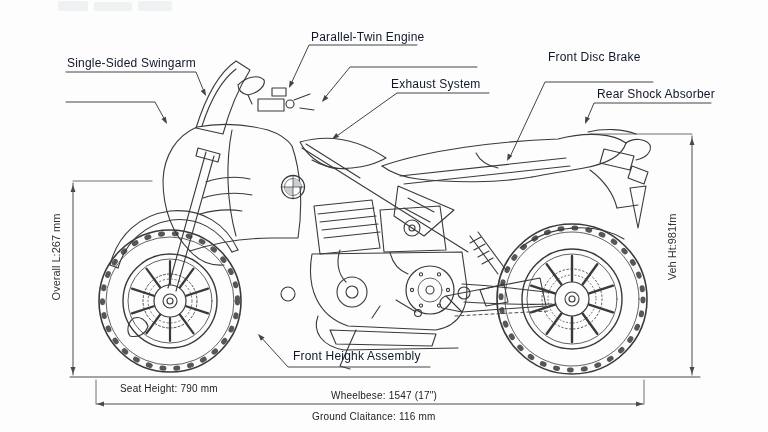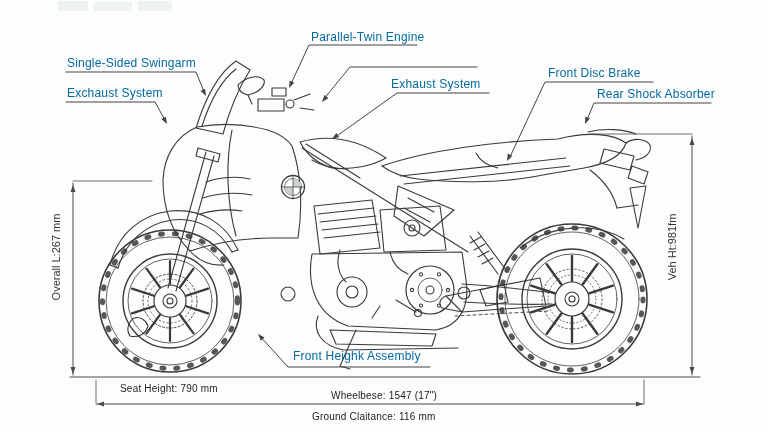--- a/index.html
+++ b/index.html
@@ -5,21 +5,21 @@
   html,body{margin:0;padding:0;}
   #stage{
     position:relative;width:768px;height:432px;overflow:hidden;
     background:#fdfdfd;
     font-family:"Liberation Sans","DejaVu Sans",sans-serif;
     color:#2d2d2d;
   }
   #art{position:absolute;left:0;top:0;width:768px;height:432px;}
   .lbl{
     position:absolute;font-size:12px;line-height:14px;white-space:nowrap;
-    color:#0369a1;letter-spacing:.2px;
+    color:#0f172a;letter-spacing:.2px;
   }
   .dim{
     position:absolute;font-size:10px;line-height:15px;white-space:nowrap;
     color:#222;letter-spacing:.2px;
   }
   .vlbl{
     position:absolute;font-size:11px;line-height:12px;white-space:nowrap;
     color:#333;transform:translate(-50%,-50%) rotate(-90deg);
   }
 </style>
@@ -244,24 +244,23 @@
         <polygon points="0,0 -7,-2.5 -7,2.5" transform="translate(73,374) rotate(90)"></polygon>
         <polygon points="0,0 -7,-2.5 -7,2.5" transform="translate(692,138) rotate(-90)"></polygon>
         <polygon points="0,0 -7,-2.5 -7,2.5" transform="translate(692,374) rotate(90)"></polygon>
         <polygon points="0,0 -7,-2.5 -7,2.5" transform="translate(97,404) rotate(180)"></polygon>
         <polygon points="0,0 -7,-2.5 -7,2.5" transform="translate(643,404) rotate(0)"></polygon>
       </g>
     </g>
   </svg>
 
   <div class="lbl" style="left:67px;top:56px">Single-Sided Swingarm</div>
-  <div class="lbl" style="left:67px;top:86px">Exchaust System</div>
   <div class="lbl" style="left:311px;top:30px">Parallel-Twin Engine</div>
   <div class="lbl" style="left:391px;top:77px">Exhaust System</div>
-  <div class="lbl" style="left:548px;top:66px">Front Disc Brake</div>
+  <div class="lbl" style="left:548px;top:50px">Front Disc Brake</div>
   <div class="lbl" style="left:293px;top:349px">Front Heighk Assembly</div>
   <div class="lbl" style="left:597px;top:87px">Rear Shock Absorber</div>
 
   <div class="vlbl" style="left:56px;top:257px">Overall L:267 mm</div>
   <div class="vlbl" style="left:672px;top:247px">Veh Ht:981fm</div>
 
   <div class="dim" style="left:120px;top:381px">Seat Height: 790 mm</div>
   <div class="dim" style="left:331px;top:388px">Wheelbese: 1547 (17")</div>
   <div class="dim" style="left:312px;top:409px">Ground Claitance: 116 mm</div>
 

